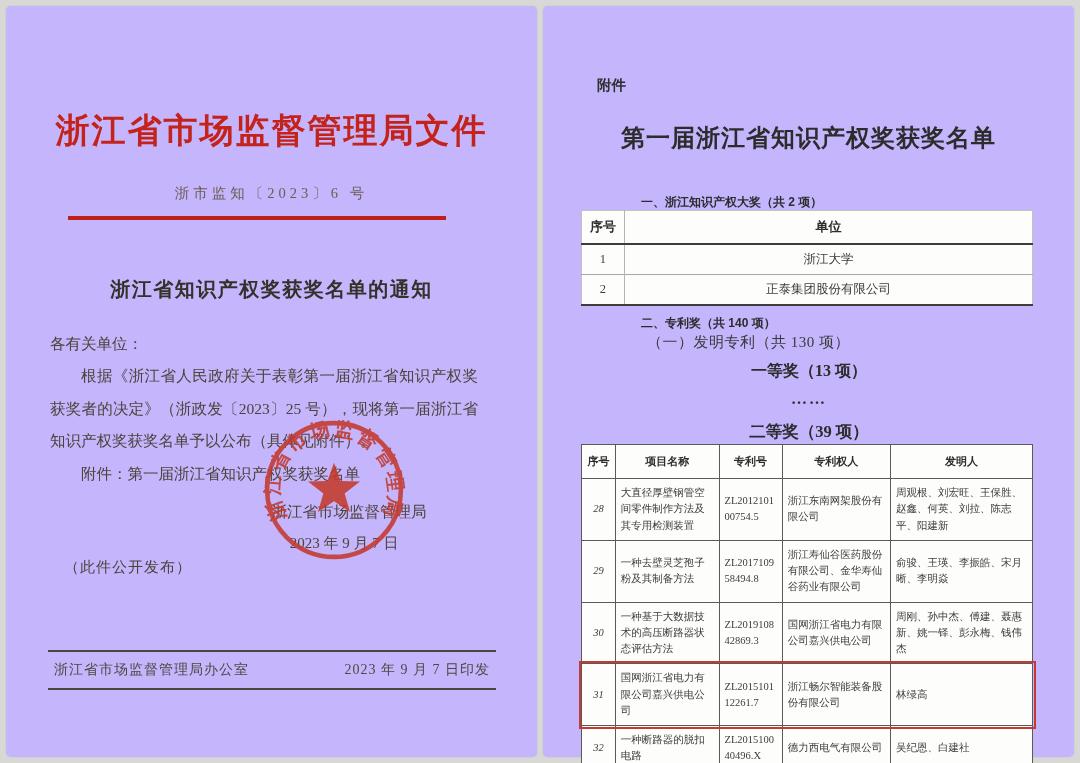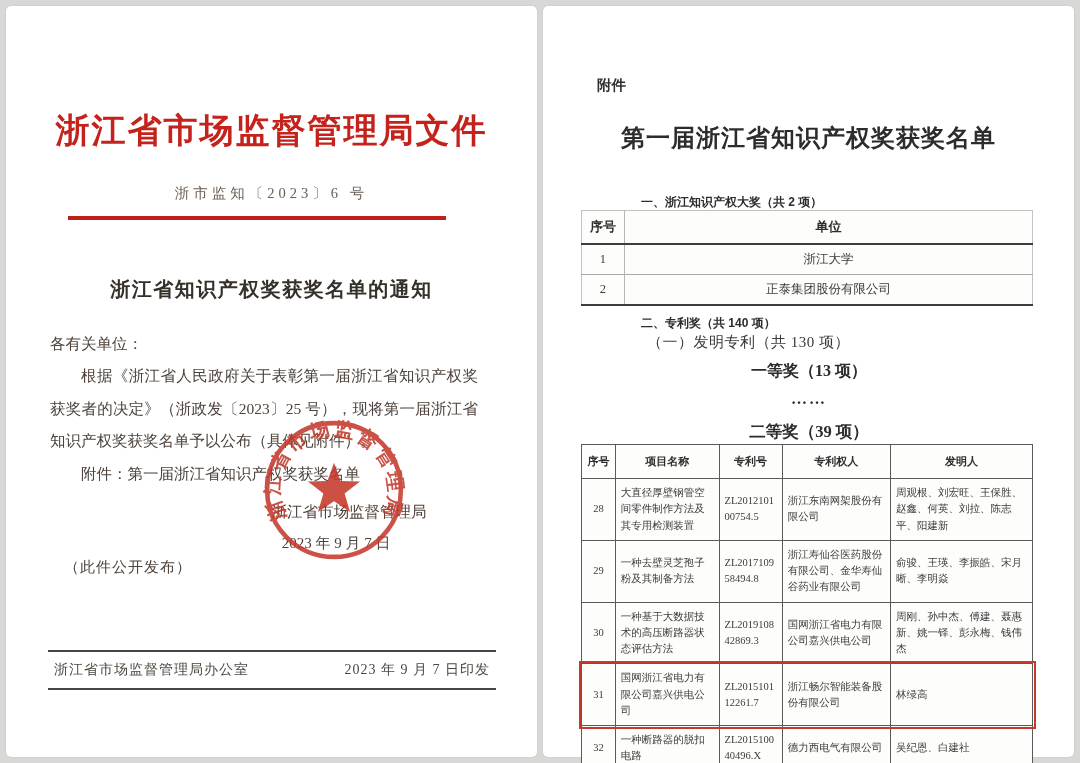--- a/index.html
+++ b/index.html
@@ -6,21 +6,21 @@
   html,body { width:1080px; height:763px; }
   body {
     background:#d8d8d6;
     font-family:"Liberation Serif","DejaVu Serif",serif;
     color:#333;
     position:relative;
     overflow:hidden;
   }
   .page {
     position:absolute; top:6px; height:751px;
-    background:#ffffff; border-radius:5px;
+    background:#c4b5fd; border-radius:5px;
     box-shadow:0 0 2px rgba(0,0,0,.12);
   }
   #left-page  { left:6px;   width:531px; }
   #right-page { left:543px; width:531px; }
 
   
   .red-header {
     position:absolute; top:102px; left:0; width:100%;
     text-align:center; font-size:34px; font-weight:900;
     letter-spacing:2px; color:#c4231b;
@@ -41,21 +41,21 @@
     font-size:15.5px; color:#4e423a; }
   .body-par {
     position:absolute; top:354px; left:44px; width:428px;
     font-size:15.5px; color:#4e423a; line-height:2.1;
     text-align:justify; text-indent:2em;
   }
   .attach-line { position:absolute; top:458px; left:44px;
     font-size:15.5px; color:#4e423a; text-indent:2em; }
   .signer { position:absolute; top:496px; left:238px; width:210px;
     text-align:center; font-size:15.5px; color:#4e423a; }
-  .sign-date { position:absolute; top:528px; left:230px; width:200px;
+  .sign-date { position:absolute; top:528px; left:238px; width:200px;
     text-align:center; font-size:15px; color:#4e423a; }
   .public-note { position:absolute; top:552px; left:58px;
     font-size:15px; color:#4e423a; letter-spacing:1px; }
   .seal { position:absolute; top:408px; left:252px; width:152px; height:152px;
     opacity:.88; pointer-events:none; }
   .doc-footer {
     position:absolute; top:644px; left:42px; width:448px;
     border-top:2px solid #4a4540; border-bottom:2px solid #4a4540;
     display:flex; justify-content:space-between; align-items:center;
     padding:9px 6px; font-size:14px; color:#4e4840; letter-spacing:1px;
@@ -98,21 +98,21 @@
      border-bottom:2px solid #3d3d3d; border-left:1px solid #b5b5b3; }
   #award-table td { font-size:12.5px; text-align:center; padding:6px 4px;
      border-top:1px solid #a8a8a6; border-left:1px solid #b5b5b3; }
   #award-table tr > :first-child { border-left:none; }
   #award-table { border-bottom:2px solid #3d3d3d; }
   
   #patent-table, #patent-table th, #patent-table td { border:1px solid #5a5a58; }
   #patent-table th { font-size:11px; padding:9px 3px; }
   #patent-table td { font-size:10.5px; line-height:1.55; padding:6px 5px;
     text-align:left; vertical-align:middle; }
-  #patent-table td:first-child { text-align:center; }
+  #patent-table td:first-child { text-align:center;font-style:italic; }
   #patent-table td:nth-child(3) { word-break:break-all; }
   #patent-table tr.hl { outline:2.5px solid #c43a30; outline-offset:1px; }
 
   .c-seq1 { width:9.5%; }
   .c2-1 { width:7.5%; } .c2-2 { width:23%; } .c2-3 { width:14%; }
   .c2-4 { width:24%; } .c2-5 { width:31.5%; }
 </style>
 </head>
 <body>
 

